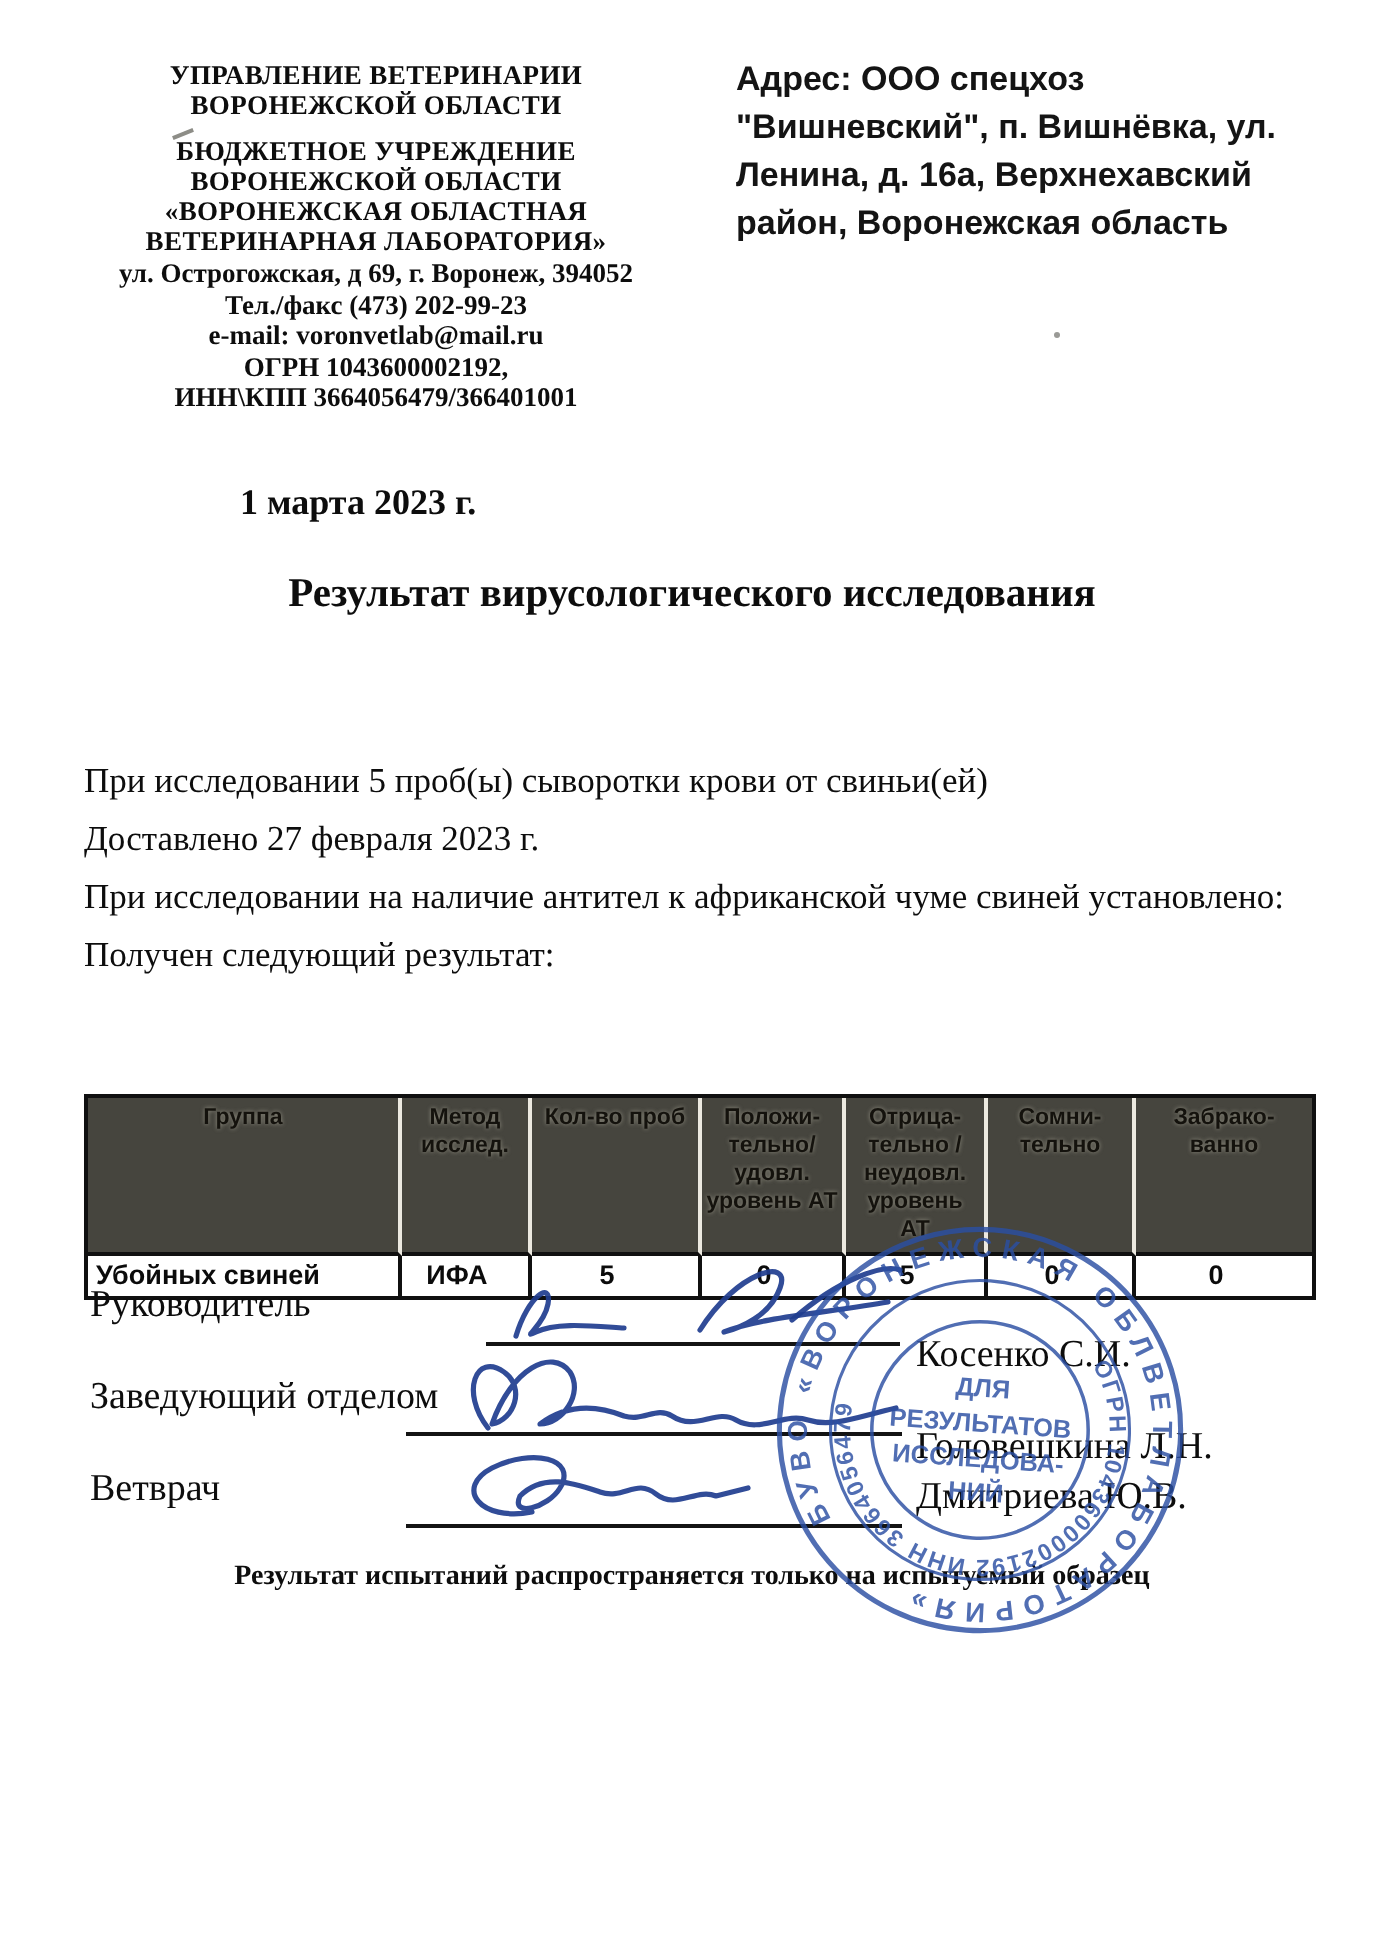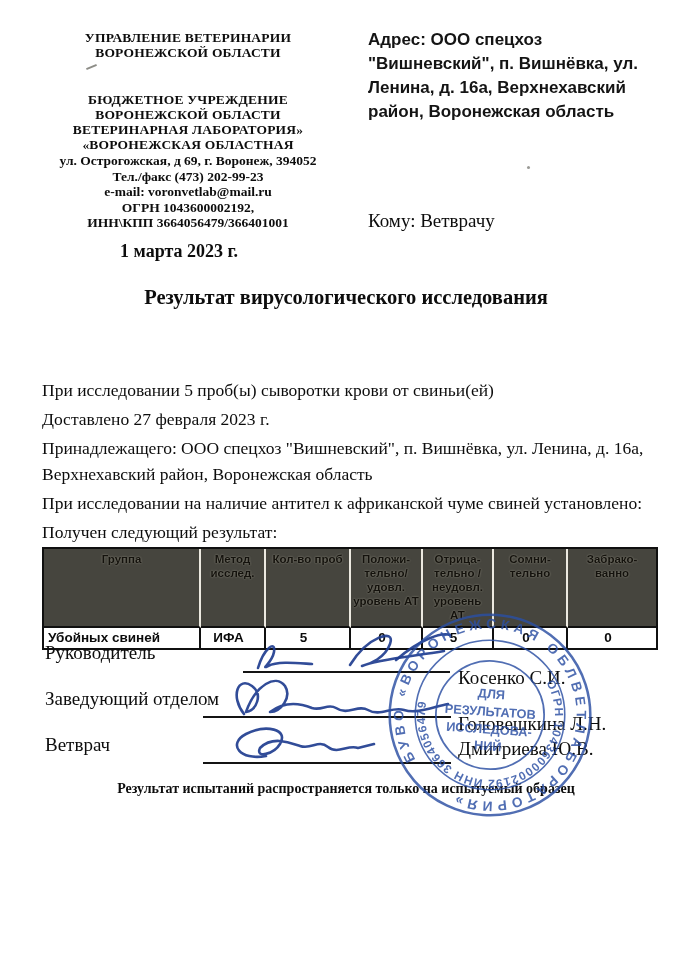--- a/index.html
+++ b/index.html
@@ -4,21 +4,21 @@
 <style>
   html,body { margin:0; padding:0; background:#ffffff; }
   .page {
     position:relative; width:692px; height:968px; background:#ffffff;
     font-family:"Liberation Serif", serif; color:#0d0d0d; overflow:hidden;border-radius:27px;
   }
 
   
   .letterhead { position:absolute; left:38px; top:30px; width:300px; text-align:center; font-weight:bold; }
   .letterhead .org1 { font-size:13.5px; line-height:15px; letter-spacing:.2px; }
-  .letterhead .org2 { font-size:13.5px; line-height:15px; margin-top:32px; letter-spacing:.2px; }
+  .letterhead .org2 { font-size:13.5px; line-height:15px; margin-top:8px; letter-spacing:.2px; }
   .letterhead .contacts { font-size:13.5px; line-height:15.5px; margin-top:1px; }
 
   
   .addr {
     position:absolute; left:368px; top:28px; width:300px;
     font-family:"Liberation Sans", sans-serif; font-weight:bold;
     font-size:17px; line-height:24px; color:#141414;
   }
   .kome { position:absolute; left:368px; top:210px; font-size:19px; }
 
@@ -82,44 +82,42 @@
 <div class="page">
 
   <div class="letterhead">
     <div class="org1">
       <div>УПРАВЛЕНИЕ ВЕТЕРИНАРИИ</div>
       <div>ВОРОНЕЖСКОЙ ОБЛАСТИ</div>
     </div>
     <div class="org2">
       <div>БЮДЖЕТНОЕ УЧРЕЖДЕНИЕ</div>
       <div>ВОРОНЕЖСКОЙ ОБЛАСТИ</div>
+      <div>«ВОРОНЕЖСКАЯ ОБЛАСТНАЯ</div>
       <div>ВЕТЕРИНАРНАЯ ЛАБОРАТОРИЯ»</div>
-      <div>«ВОРОНЕЖСКАЯ ОБЛАСТНАЯ</div>
     </div>
     <div class="contacts">
       <div>ул. Острогожская, д 69, г. Воронеж, 394052</div>
       <div>Тел./факс  (473) 202-99-23</div>
       <div>e-mail: voronvetlab@mail.ru</div>
       <div>ОГРН 1043600002192,</div>
       <div>ИНН\КПП 3664056479/366401001</div>
     </div>
   </div>
 
   <div class="addr">Адрес: ООО спецхоз "Вишневский", п. Вишнёвка, ул. Ленина, д. 16а, Верхнехавский район, Воронежская область</div>
-  <div class="kome">Кому: Ветврачу</div>
 
   <div class="doc-date">1 марта 2023 г.</div>
   <div class="doc-title">
     <div>Результат вирусологического исследования</div>
   </div>
 
   <div class="body-text">
     <p>При исследовании 5 проб(ы) сыворотки крови от свиньи(ей)</p>
     <p>Доставлено 27 февраля 2023 г.</p>
-    <p>Принадлежащего: ООО спецхоз "Вишневский", п. Вишнёвка, ул. Ленина, д. 16а, Верхнехавский район, Воронежская область</p>
     <p>При исследовании на наличие антител к африканской чуме свиней установлено:</p>
     <p>Получен следующий результат:</p>
   </div>
 
   <table class="results">
     <colgroup>
       <col style="width:157px">
         <col style="width:65px">
         <col style="width:85px">
       <col style="width:72px">

